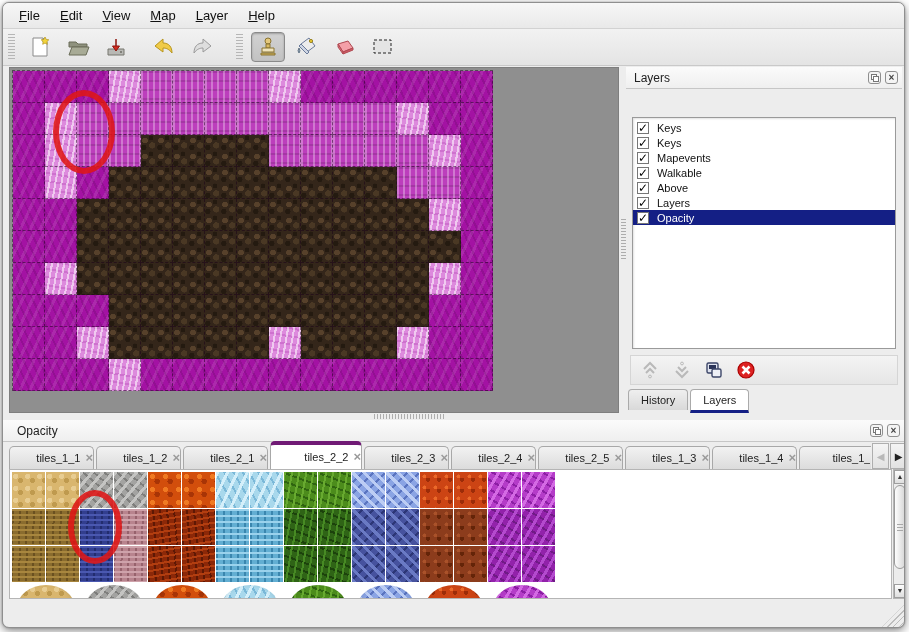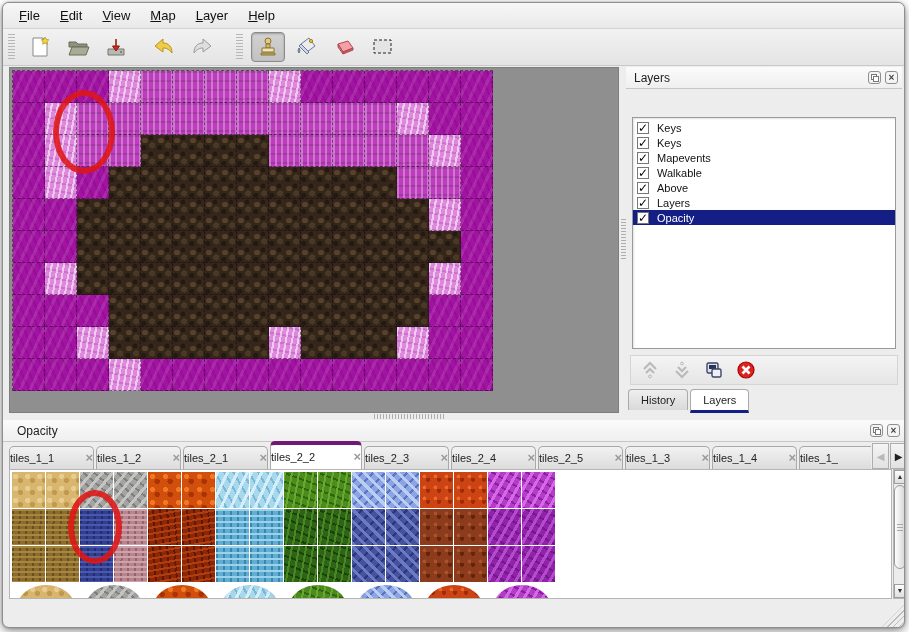--- a/index.html
+++ b/index.html
@@ -76,21 +76,21 @@
   .layer-actions{position:absolute;left:4px;top:288px;width:268px;height:30px;
     background:linear-gradient(#f4f4f4,#e6e6e6);border:1px solid #d5d5d5;display:flex;align-items:center;}
   .la-btn{width:26px;height:24px;margin-left:6px;display:flex;align-items:center;justify-content:center;}
   .panel-tabs{position:absolute;left:2px;top:322px;height:24px;display:flex;}
   .ptab{height:21px;padding:0 12px;font-size:11px;color:#222;display:flex;align-items:center;
     border:1px solid #aaa;border-bottom:none;border-radius:4px 4px 0 0;background:linear-gradient(#efefef,#d9d9d9);margin-right:2px;}
   .ptab.active{background:#ffffff;height:24px;border-bottom:3px solid #141f85;border-radius:4px 4px 0 0;padding-bottom:0;}
   
   .tilesets-panel{position:absolute;left:0;top:417px;width:100%;height:181px;background:#ededed;}
   .ts-tabs{position:absolute;left:6px;top:21px;width:862px;height:28px;display:flex;align-items:flex-end;overflow:hidden;}
-  .ts-tab{flex:none;width:85px;height:23px;margin-right:2px;display:flex;align-items:center;justify-content:space-between;
+  .ts-tab{flex:none;width:85px;height:23px;margin-right:2px;display:flex;align-items:center;justify-content:flex-end;
     border:1px solid #a8a8a8;border-bottom:none;border-radius:5px 5px 0 0;background:linear-gradient(#f2f2f2,#dcdcdc);
     font-size:11px;color:#222;}
   .ts-tab .lbl{margin-right:5px;white-space:nowrap;overflow:hidden;}
   .ts-tab .x{color:#9a9a9a;font-weight:bold;font-size:13px;line-height:10px;}
   .ts-tab.active{width:92px;height:28px;background:#ffffff;border-top:4px solid #701a75;}
   .ts-scroll{position:absolute;top:23px;height:26px;width:17px;background:linear-gradient(#f4f4f4,#e2e2e2);
     border:1px solid #aeaeae;display:flex;align-items:center;justify-content:center;font-size:10px;}
   .ts-content{position:absolute;left:6px;top:49px;width:883px;height:130px;background:#ffffff;
     border:1px solid #b5b5b5;overflow:hidden;}
   #tileset-grid{position:absolute;left:2px;top:2px;display:grid;grid-template-columns:repeat(16,33px);grid-auto-rows:36px;gap:1px;}

